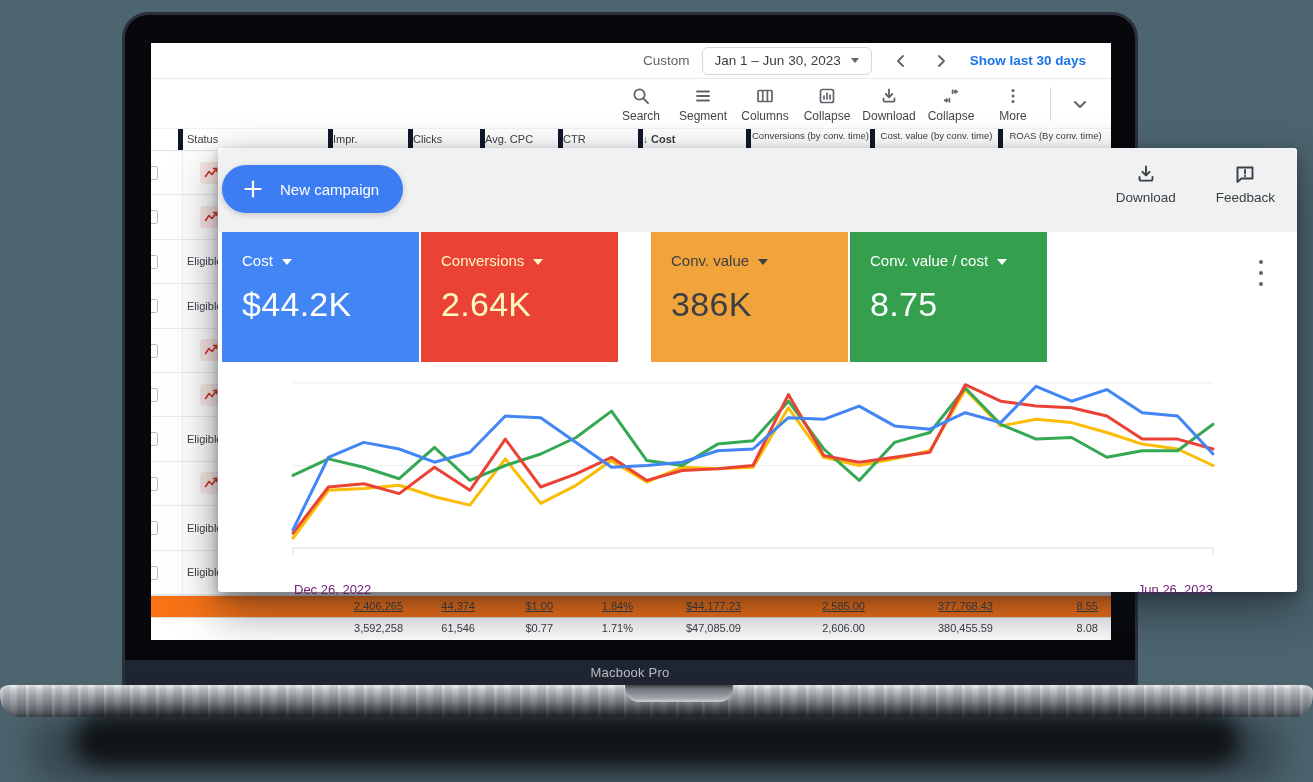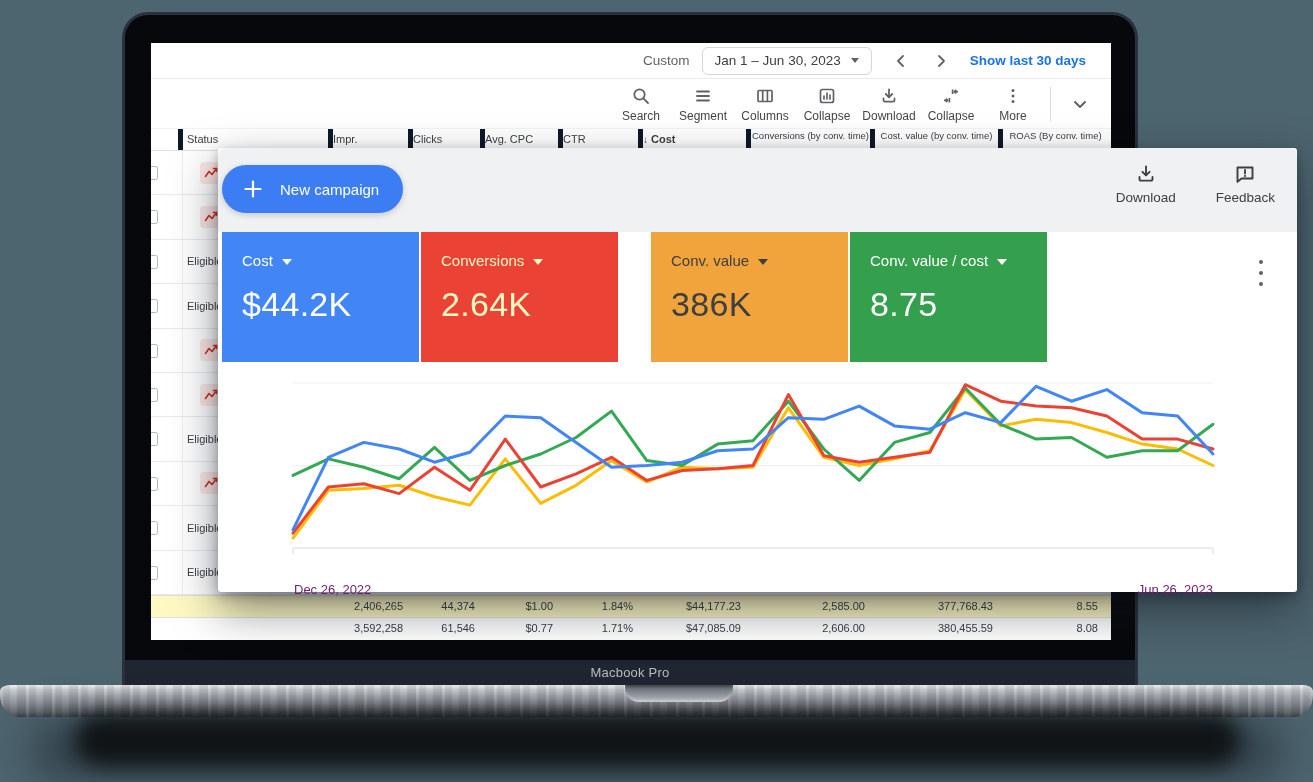--- a/index.html
+++ b/index.html
@@ -55,21 +55,21 @@
   #status-rows { position:absolute; left:0; top:108px; width:100%; height:444px; }
   .t-row { position:relative; height:44.4px; border-bottom:1px solid #e8eaed; display:flex; }
   .t-row .edge-cell { width:32px; border-right:1px solid #eceef0; position:relative; overflow:hidden; }
   .edge-ic { position:absolute; left:-7px; top:15px; width:14px; height:14px; border:1.5px solid #9aa0a6; border-radius:2.5px; opacity:.75; }
   .t-row .status-cell { width:150px; display:flex; align-items:center; padding-left:4px; }
   .eligible { font-size:11px; color:#3c4043; }
   .perf-ic { width:22px; height:22px; background:#fce8e6; border-radius:4px; margin-left:13px; display:flex; align-items:center; justify-content:center; }
 
   .totals { position:absolute; left:0; top:552px; width:100%; }
   .tot-row { height:21.5px; display:flex; font-size:11px; color:#3c4043; border-top:1px solid #e0e0e0; align-items:center; }
-  .tot-row.first { background:#fef9c3; }
+  .tot-row.first { background:#f97316;text-decoration:underline; }
   .td { height:100%; display:flex; align-items:center; justify-content:flex-end; }
 
   
   .card { position:absolute; left:218px; top:148px; width:1079px; height:444px; background:#fff; border-radius:3px;
     box-shadow:0 18px 45px rgba(15,22,32,.5), 0 4px 12px rgba(0,0,0,.28); }
   .card-top { position:absolute; left:0; top:0; width:100%; height:84px; background:#eff1f2; border-radius:8px 8px 0 0; }
   .btn-new { position:absolute; left:4px; top:17px; width:181px; height:48px; border-radius:24px; background:#3d7df4; border:none;
     display:flex; align-items:center; gap:16px; padding-left:20px; color:#fff; font-size:15px; cursor:pointer;
     box-shadow:0 2px 6px rgba(0,0,0,.18); }
   .card-actions { position:absolute; right:22px; top:14px; display:flex; gap:40px; }

